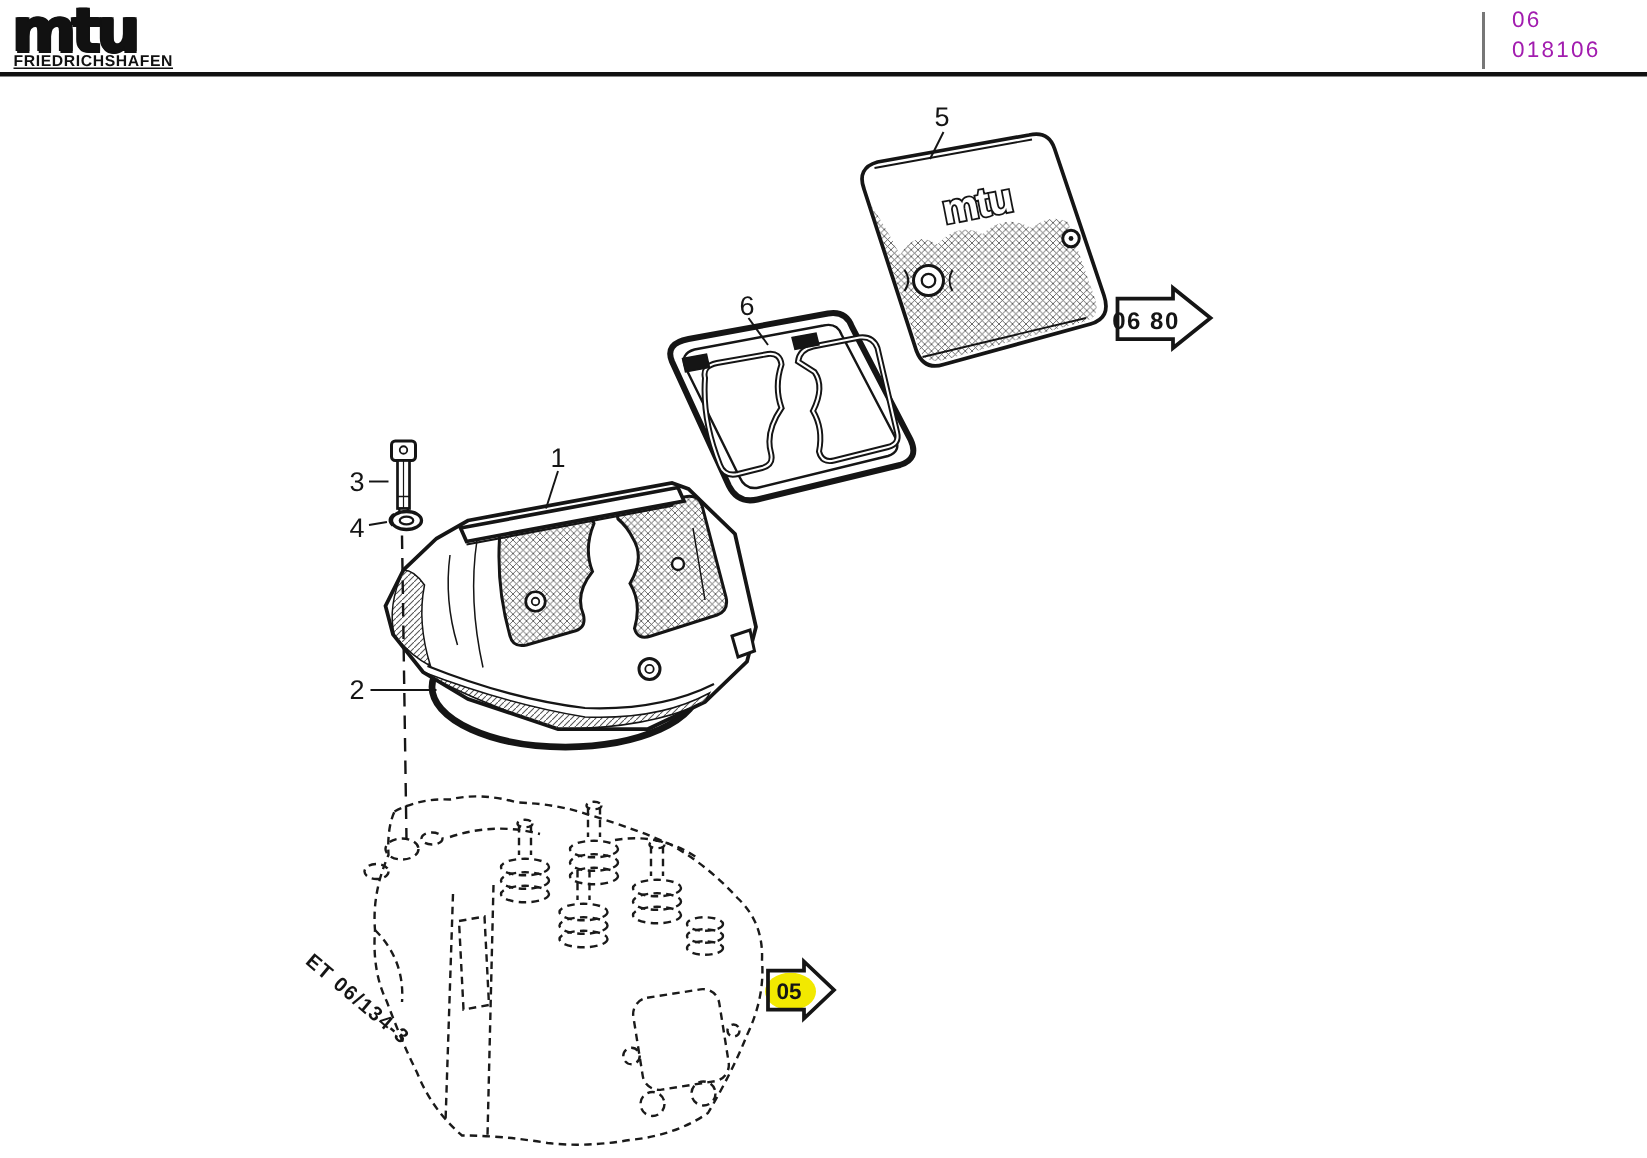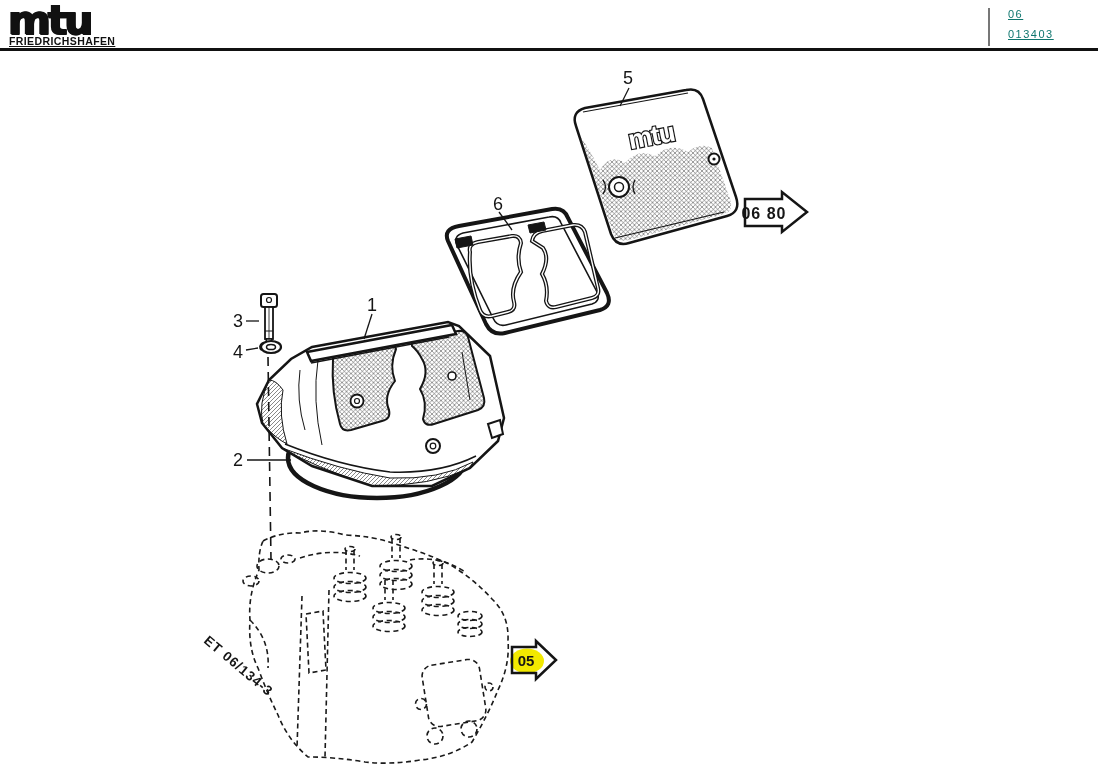--- a/index.html
+++ b/index.html
@@ -6,36 +6,36 @@
   #page{position:relative;width:1098px;height:772px;background:#ffffff;overflow:hidden;
         font-family:"Liberation Sans",sans-serif;color:#111;}
   
   #brand-logo{position:absolute;left:8px;top:-4px;font-family:"DejaVu Sans",sans-serif;
         font-weight:bold;font-size:41px;letter-spacing:-3px;color:#111;
         text-shadow:1px 0 #111,-1px 0 #111,0 1px #111,1px 1px #111;}
   #brand-sub{position:absolute;left:9px;top:35px;font-size:10.5px;letter-spacing:0.4px;
         font-weight:bold;color:#111;text-decoration:underline;}
   #head-rule{position:absolute;left:0;top:48px;width:1098px;height:2.5px;background:#111;}
   #head-divider{position:absolute;left:988px;top:8px;width:1.5px;height:38px;background:#777;}
-  #sheet-box{position:absolute;left:1008px;top:4px;font-size:11px;letter-spacing:1.5px;
-        color:#0f766e;line-height:20px;text-decoration:underline;}
+  #sheet-box{position:absolute;left:1008px;top:4px;font-size:15px;letter-spacing:1.5px;
+        color:#a21caf;line-height:20px;}
   svg text{font-family:"Liberation Sans",sans-serif;}
   .callout{font-size:18px;fill:#151515;}
 </style>
 </head>
 <body>
 
 <div id="page">
 
   <div id="brand-logo">mtu</div>
   <div id="brand-sub">FRIEDRICHSHAFEN</div>
   <div id="head-divider"></div>
   <div id="sheet-box">
     <div>06</div>
-    <div>013403</div>
+    <div>018106</div>
   </div>
   <div id="head-rule"></div>
 
   <svg width="1098" height="772" viewBox="0 0 1098 772" style="position:absolute;left:0;top:0">
     <defs>
       <pattern id="xh" width="4.5" height="4.5" patternUnits="userSpaceOnUse">
         <path d="M0 4.5 L4.5 0 M0 0 L4.5 4.5" stroke="#4a4a4a" stroke-width="0.55"></path>
       </pattern>
       <pattern id="dh" width="4" height="4" patternUnits="userSpaceOnUse">
         <path d="M0 4 L4 0" stroke="#555" stroke-width="0.7"></path>

